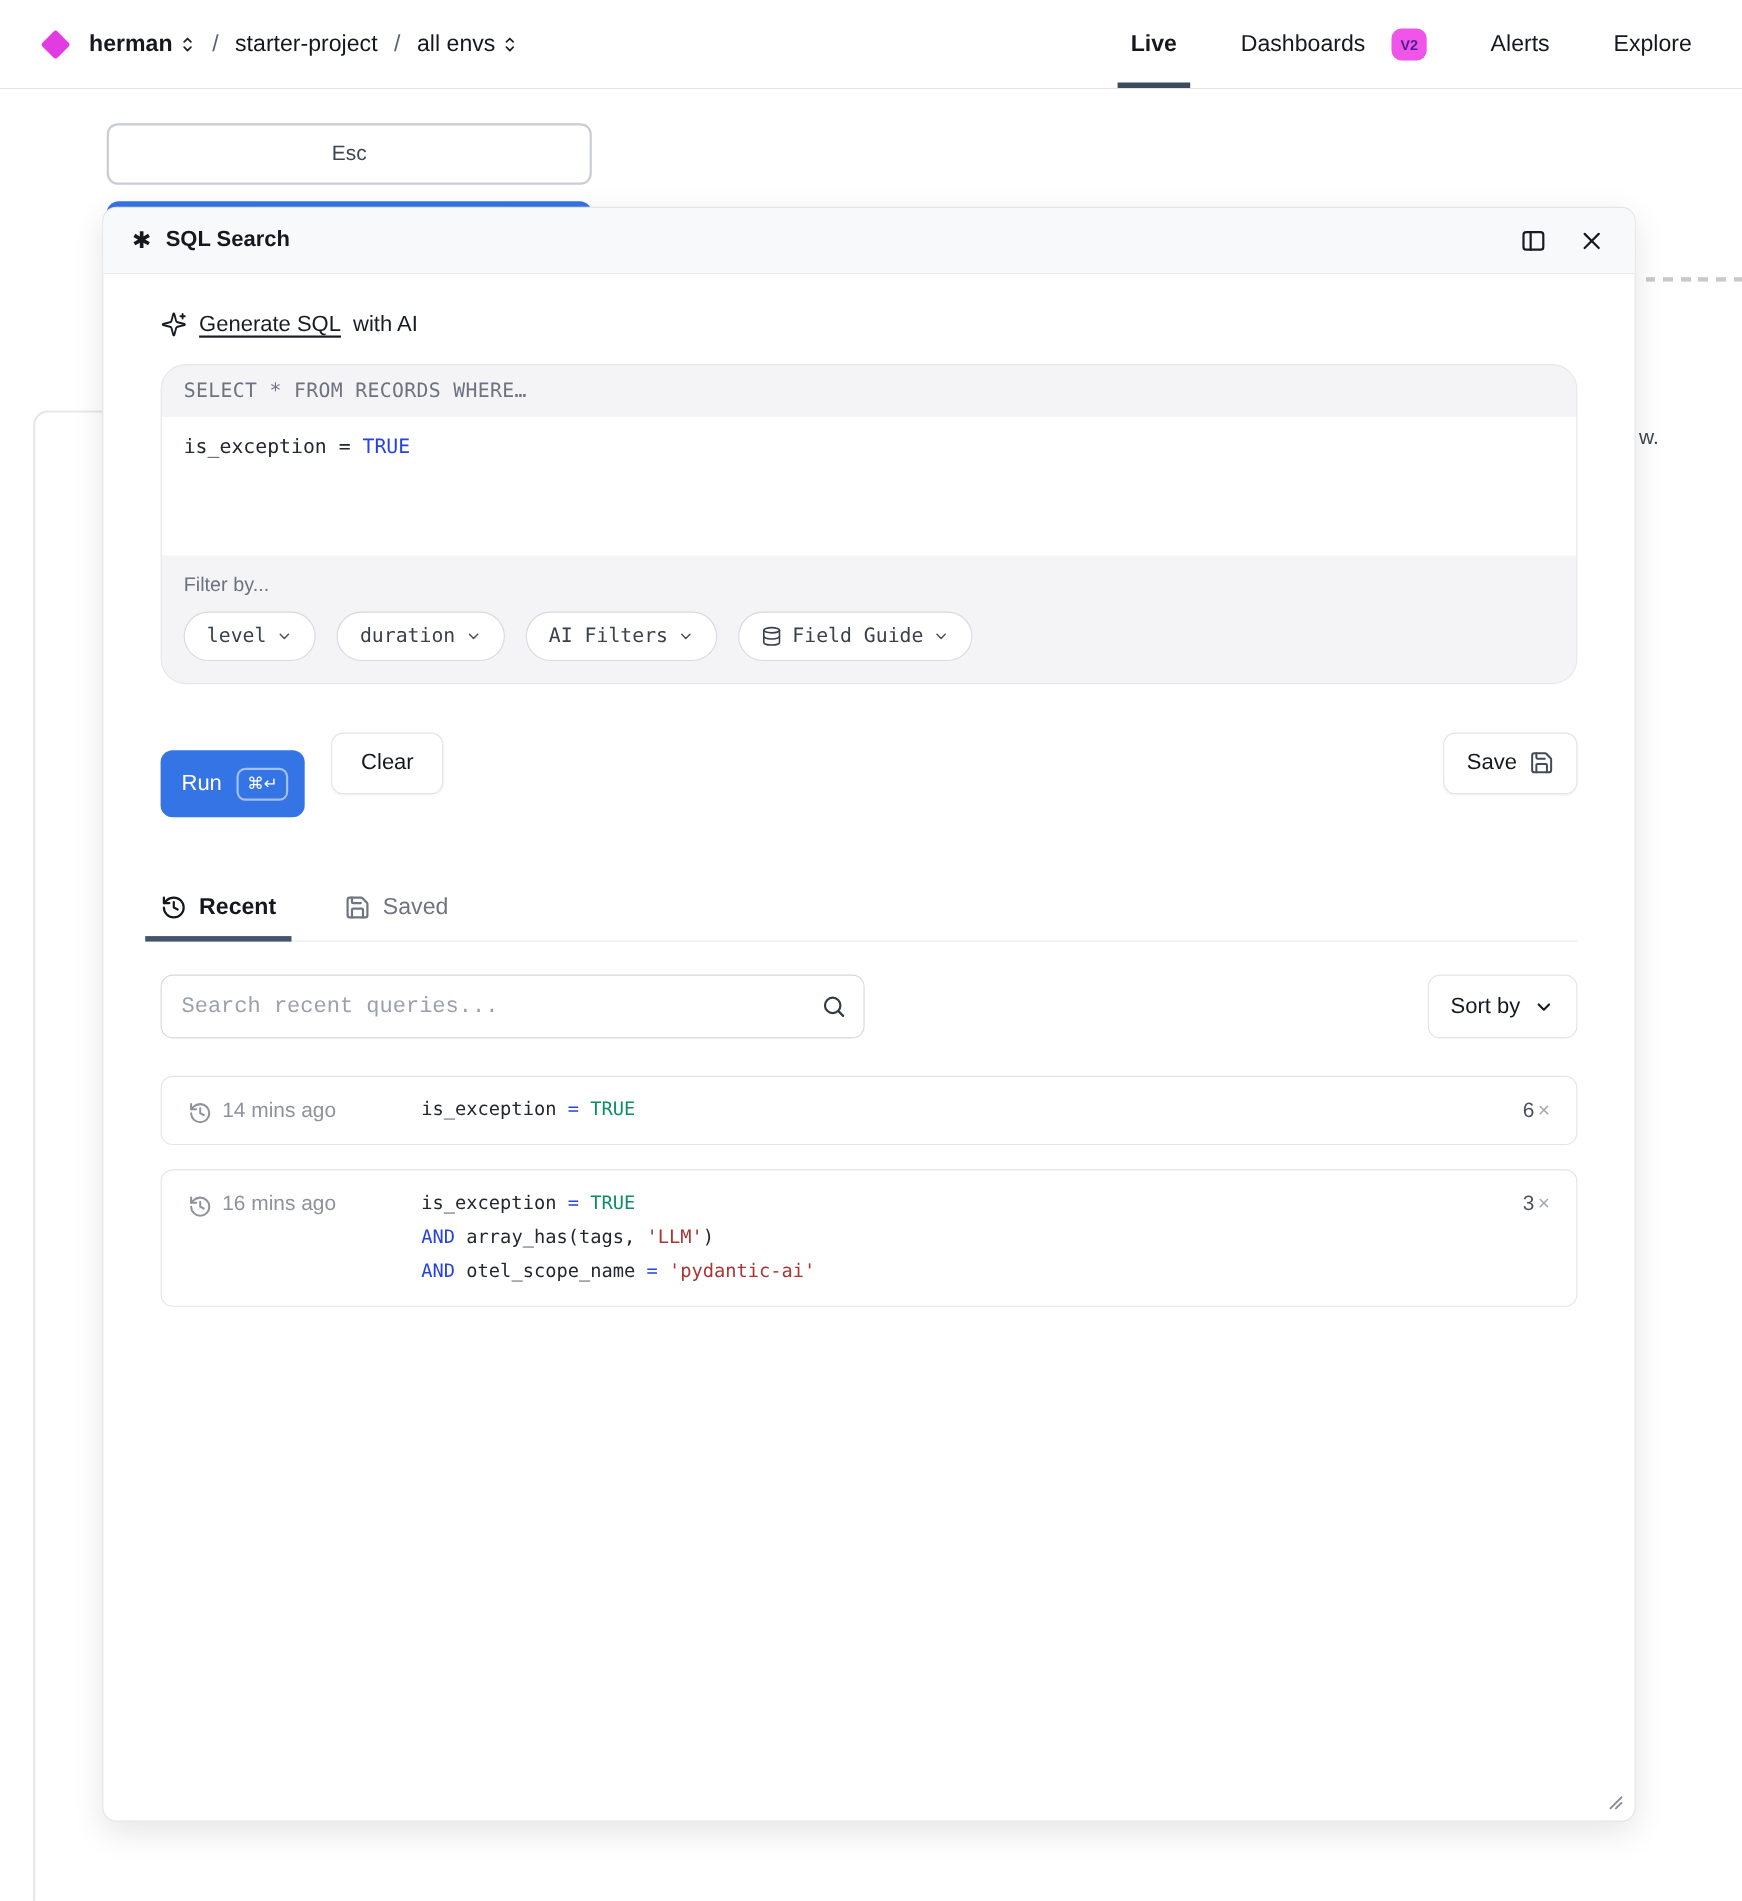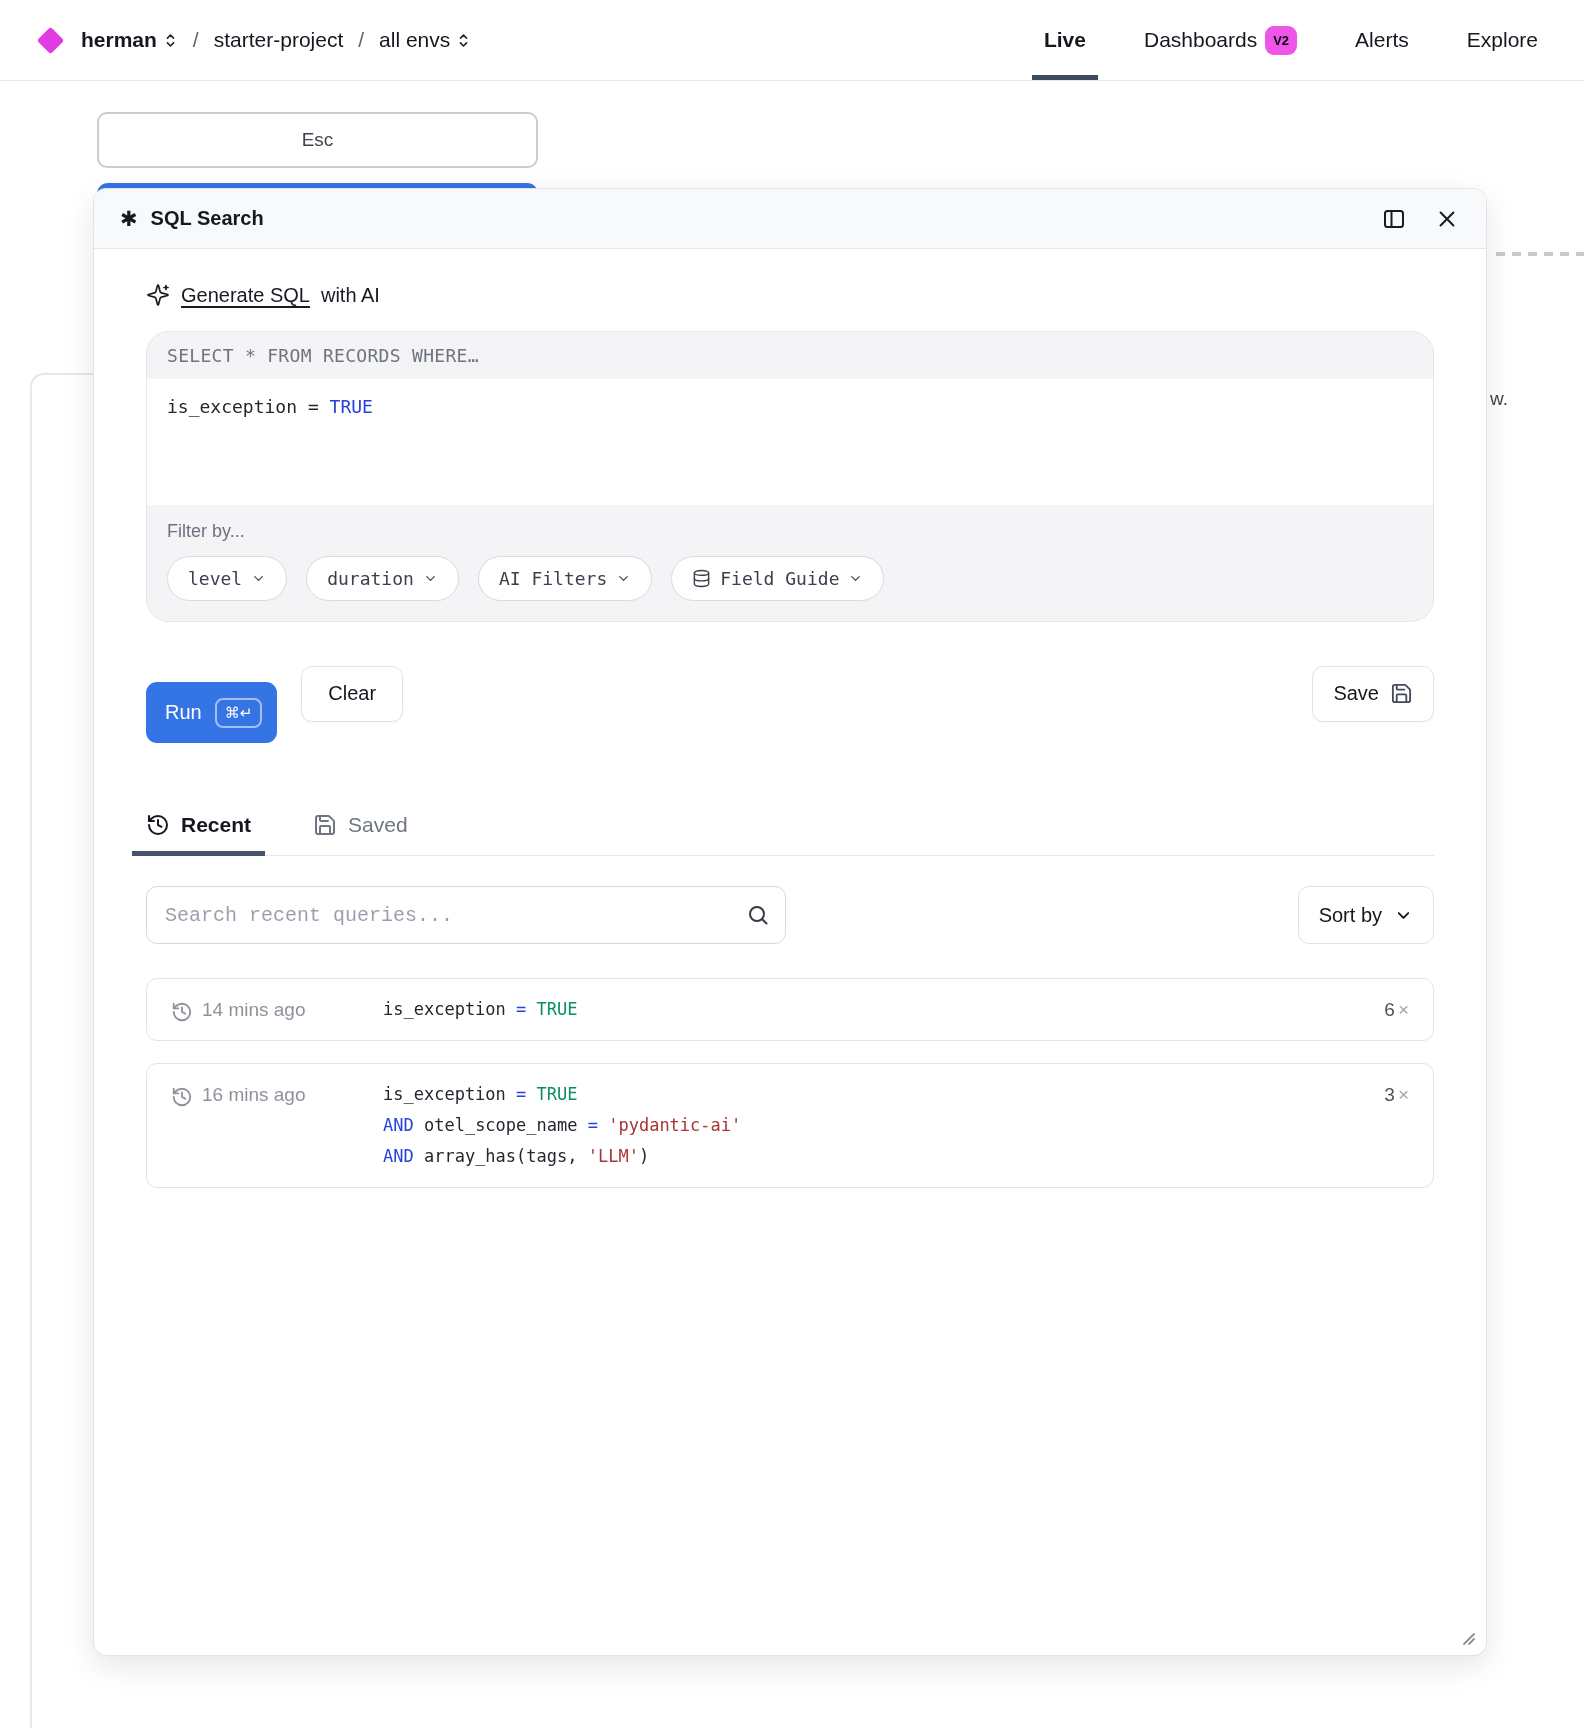--- a/index.html
+++ b/index.html
@@ -20,21 +20,21 @@
   .breadcrumb{display:flex;align-items:center;margin-left:36px;}
   .diamond{width:21px;height:21px;background:#e33be3;border-radius:3px;transform:rotate(45deg) scale(.92);margin:0 20px 0 4px;}
   .bc-item{display:flex;align-items:center;gap:6px;background:none;border:none;padding:0;cursor:pointer;font-family:inherit;}
   .bc-org{font-size:21px;font-weight:700;color:#15181e;}
   .bc-plain{font-size:21px;font-weight:400;color:#15181e;}
   .bc-sep{font-size:21px;color:#5b6270;margin:0 15px;font-weight:300;}
   .nav-links{display:flex;align-items:center;gap:58px;margin-right:46px;height:80px;}
   .nav-link{position:relative;display:flex;align-items:center;height:80px;font-size:21px;color:#15181e;cursor:pointer;}
   .nav-link.active{font-weight:600;}
   .nav-link.active::after{content:"";position:absolute;left:-12px;right:-12px;bottom:0;height:5px;background:#3e4a5e;}
-  .v2-badge{margin-left:8px;background:#ee55e8;color:#000000;font-size:13px;font-weight:700;
+  .v2-badge{margin-left:24px;background:#ee55e8;color:#4c1d95;font-size:13px;font-weight:700;
     border-radius:9px;padding:8px 8px;line-height:1;display:inline-block;}
 
   
   .esc-row{position:absolute;left:97px;top:112px;display:flex;gap:15px;z-index:6;flex-direction:column;}
   .kbd-esc{
     height:56px;min-width:58px;box-sizing:border-box;display:flex;align-items:center;justify-content:center;
     background:#fff;border:2px solid #c9ccd2;border-radius:10px;font-size:19px;color:#3f4652;padding:0 10px;
   }
   .close-search{
     width:441px;height:56px;box-sizing:border-box;border:none;border-radius:11px;background:#3574e4;color:#fff;
@@ -346,22 +346,22 @@
               <svg width="22" height="22" viewBox="0 0 24 24" fill="none" stroke="#8d929c" stroke-width="2" stroke-linecap="round" stroke-linejoin="round">
                 <path d="M3 12a9 9 0 1 0 9-9 9.75 9.75 0 0 0-6.74 2.74L3 8"></path>
                 <path d="M3 3v5h5"></path>
                 <path d="M12 7v5l3.5 1.8"></path>
               </svg>
             </span>
             <span class="q-time">16 mins ago</span>
           </div>
           <div class="q-code">
             <div class="q-line"><span class="tok-p">is_exception </span><span class="tok-kw">= </span><span class="tok-bool">TRUE</span></div>
+            <div class="q-line"><span class="tok-kw">AND </span><span class="tok-p">array_has(tags, </span><span class="tok-str">'LLM'</span><span class="tok-p">)</span></div>
             <div class="q-line"><span class="tok-kw">AND </span><span class="tok-p">otel_scope_name </span><span class="tok-kw">= </span><span class="tok-str">'pydantic-ai'</span></div>
-            <div class="q-line"><span class="tok-kw">AND </span><span class="tok-p">array_has(tags, </span><span class="tok-str">'LLM'</span><span class="tok-p">)</span></div>
           </div>
           <div class="q-count">
             <span class="q-num">3</span>
             <span class="q-x">×</span>
           </div>
         </div>
       </div>
   </div>
 
   <div class="resize-handle">

